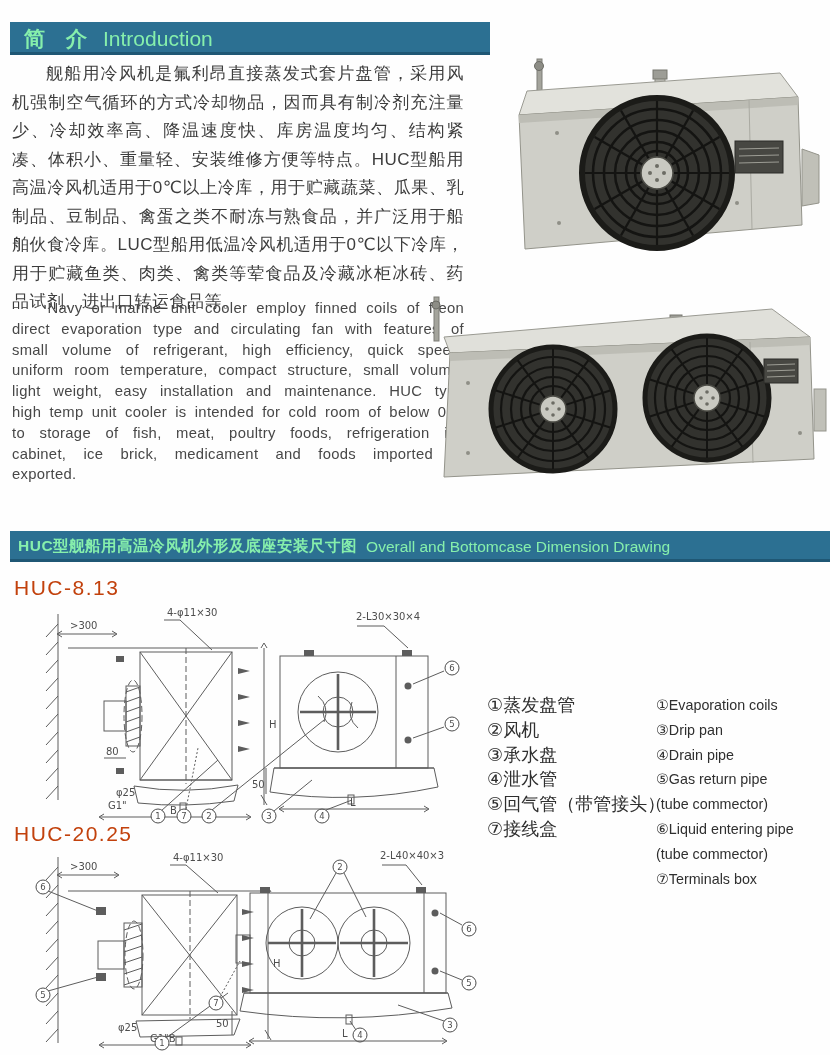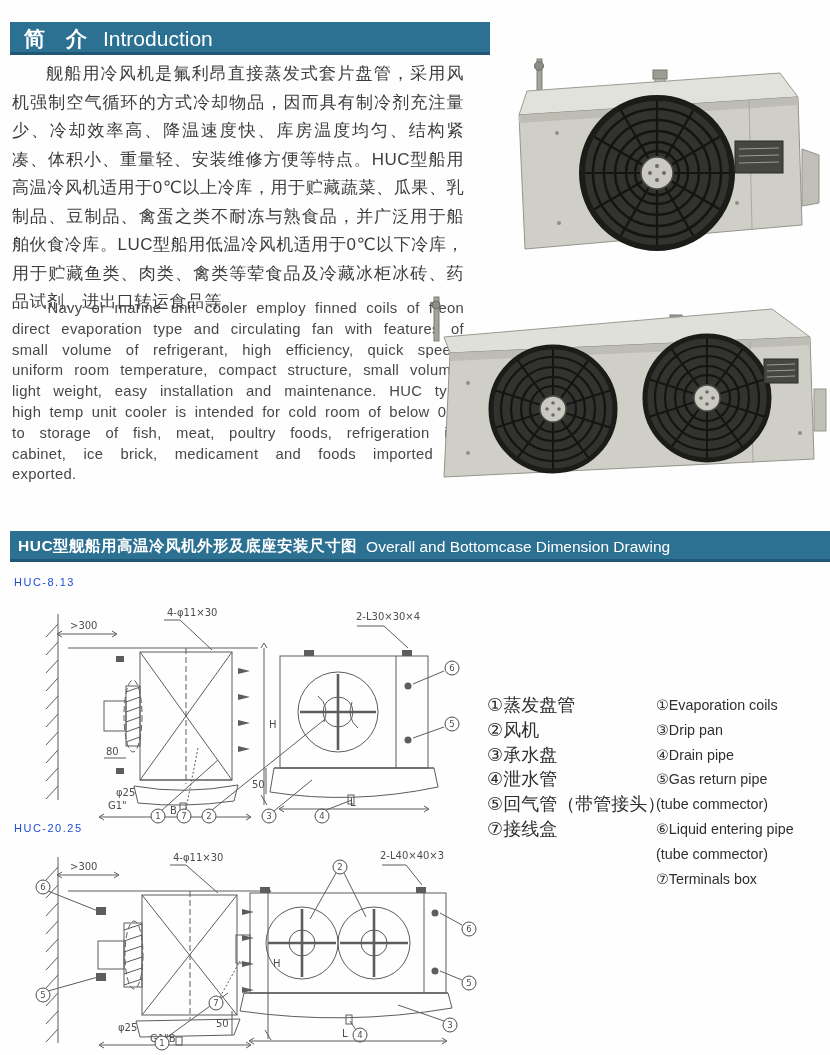--- a/index.html
+++ b/index.html
@@ -1,29 +1,29 @@
 <!DOCTYPE html>
 <html><head>
 <meta charset="utf-8">
 <style>
   html,body{margin:0;padding:0;background:#e8e8e8;}
   .page{position:relative;width:830px;height:1055px;background:#fefefe;
         font-family:"Liberation Sans","DejaVu Sans",sans-serif;overflow:hidden;margin:0 auto;}
-  .hbar{position:absolute;background:#2c7092;color:#ffffff;display:flex;align-items:center;
+  .hbar{position:absolute;background:#2c7092;color:#86efac;display:flex;align-items:center;
         box-shadow:inset 0 -3px 0 rgba(10,40,60,.35);}
   .hbar .cn{font-weight:bold;}
   .hbar .en{font-weight:normal;}
   #bar1{left:10px;top:22px;width:452px;height:33px;padding:0 14px;gap:16px;font-size:21px;}
   #bar2{left:10px;top:531px;width:812px;height:31px;padding:0 8px;gap:9px;font-size:15.5px;}
   #bar2 .cn{letter-spacing:.5px;}
   .cn-para{position:absolute;left:12px;top:60px;width:452px;font-size:17px;line-height:28.5px;
         color:#3c3c3c;text-align:justify;text-indent:2em;letter-spacing:.5px;}
   .en-para{position:absolute;left:12px;top:298px;width:452px;font-size:14.8px;line-height:20.8px;
         color:#474747;text-align:justify;text-indent:2.4em;word-spacing:3px;letter-spacing:.3px;}
-  .model-label{position:absolute;font-size:11px;color:#1d4ed8;letter-spacing:1.5px;font-weight:500;}
+  .model-label{position:absolute;font-size:21px;color:#c2410c;letter-spacing:1.5px;font-weight:500;}
   #model1{left:14px;top:576px;}
   #model2{left:14px;top:822px;}
   .legend-col{position:absolute;color:#2f2f2f;}
   #legend-cn{left:487px;top:693px;width:168px;font-size:18px;line-height:24.8px;}
   #legend-en{left:656px;top:693px;width:172px;font-size:14.3px;line-height:24.8px;}
   .legend-line{white-space:nowrap;}
   svg{position:absolute;}
   .dwg line,.dwg path,.dwg rect,.dwg circle,.dwg ellipse,.dwg polyline{stroke:#5d5d5d;fill:none;stroke-width:1;}
   .dwg .thick{stroke-width:2.6;}
   .dwg .dash{stroke-dasharray:6 3;}

